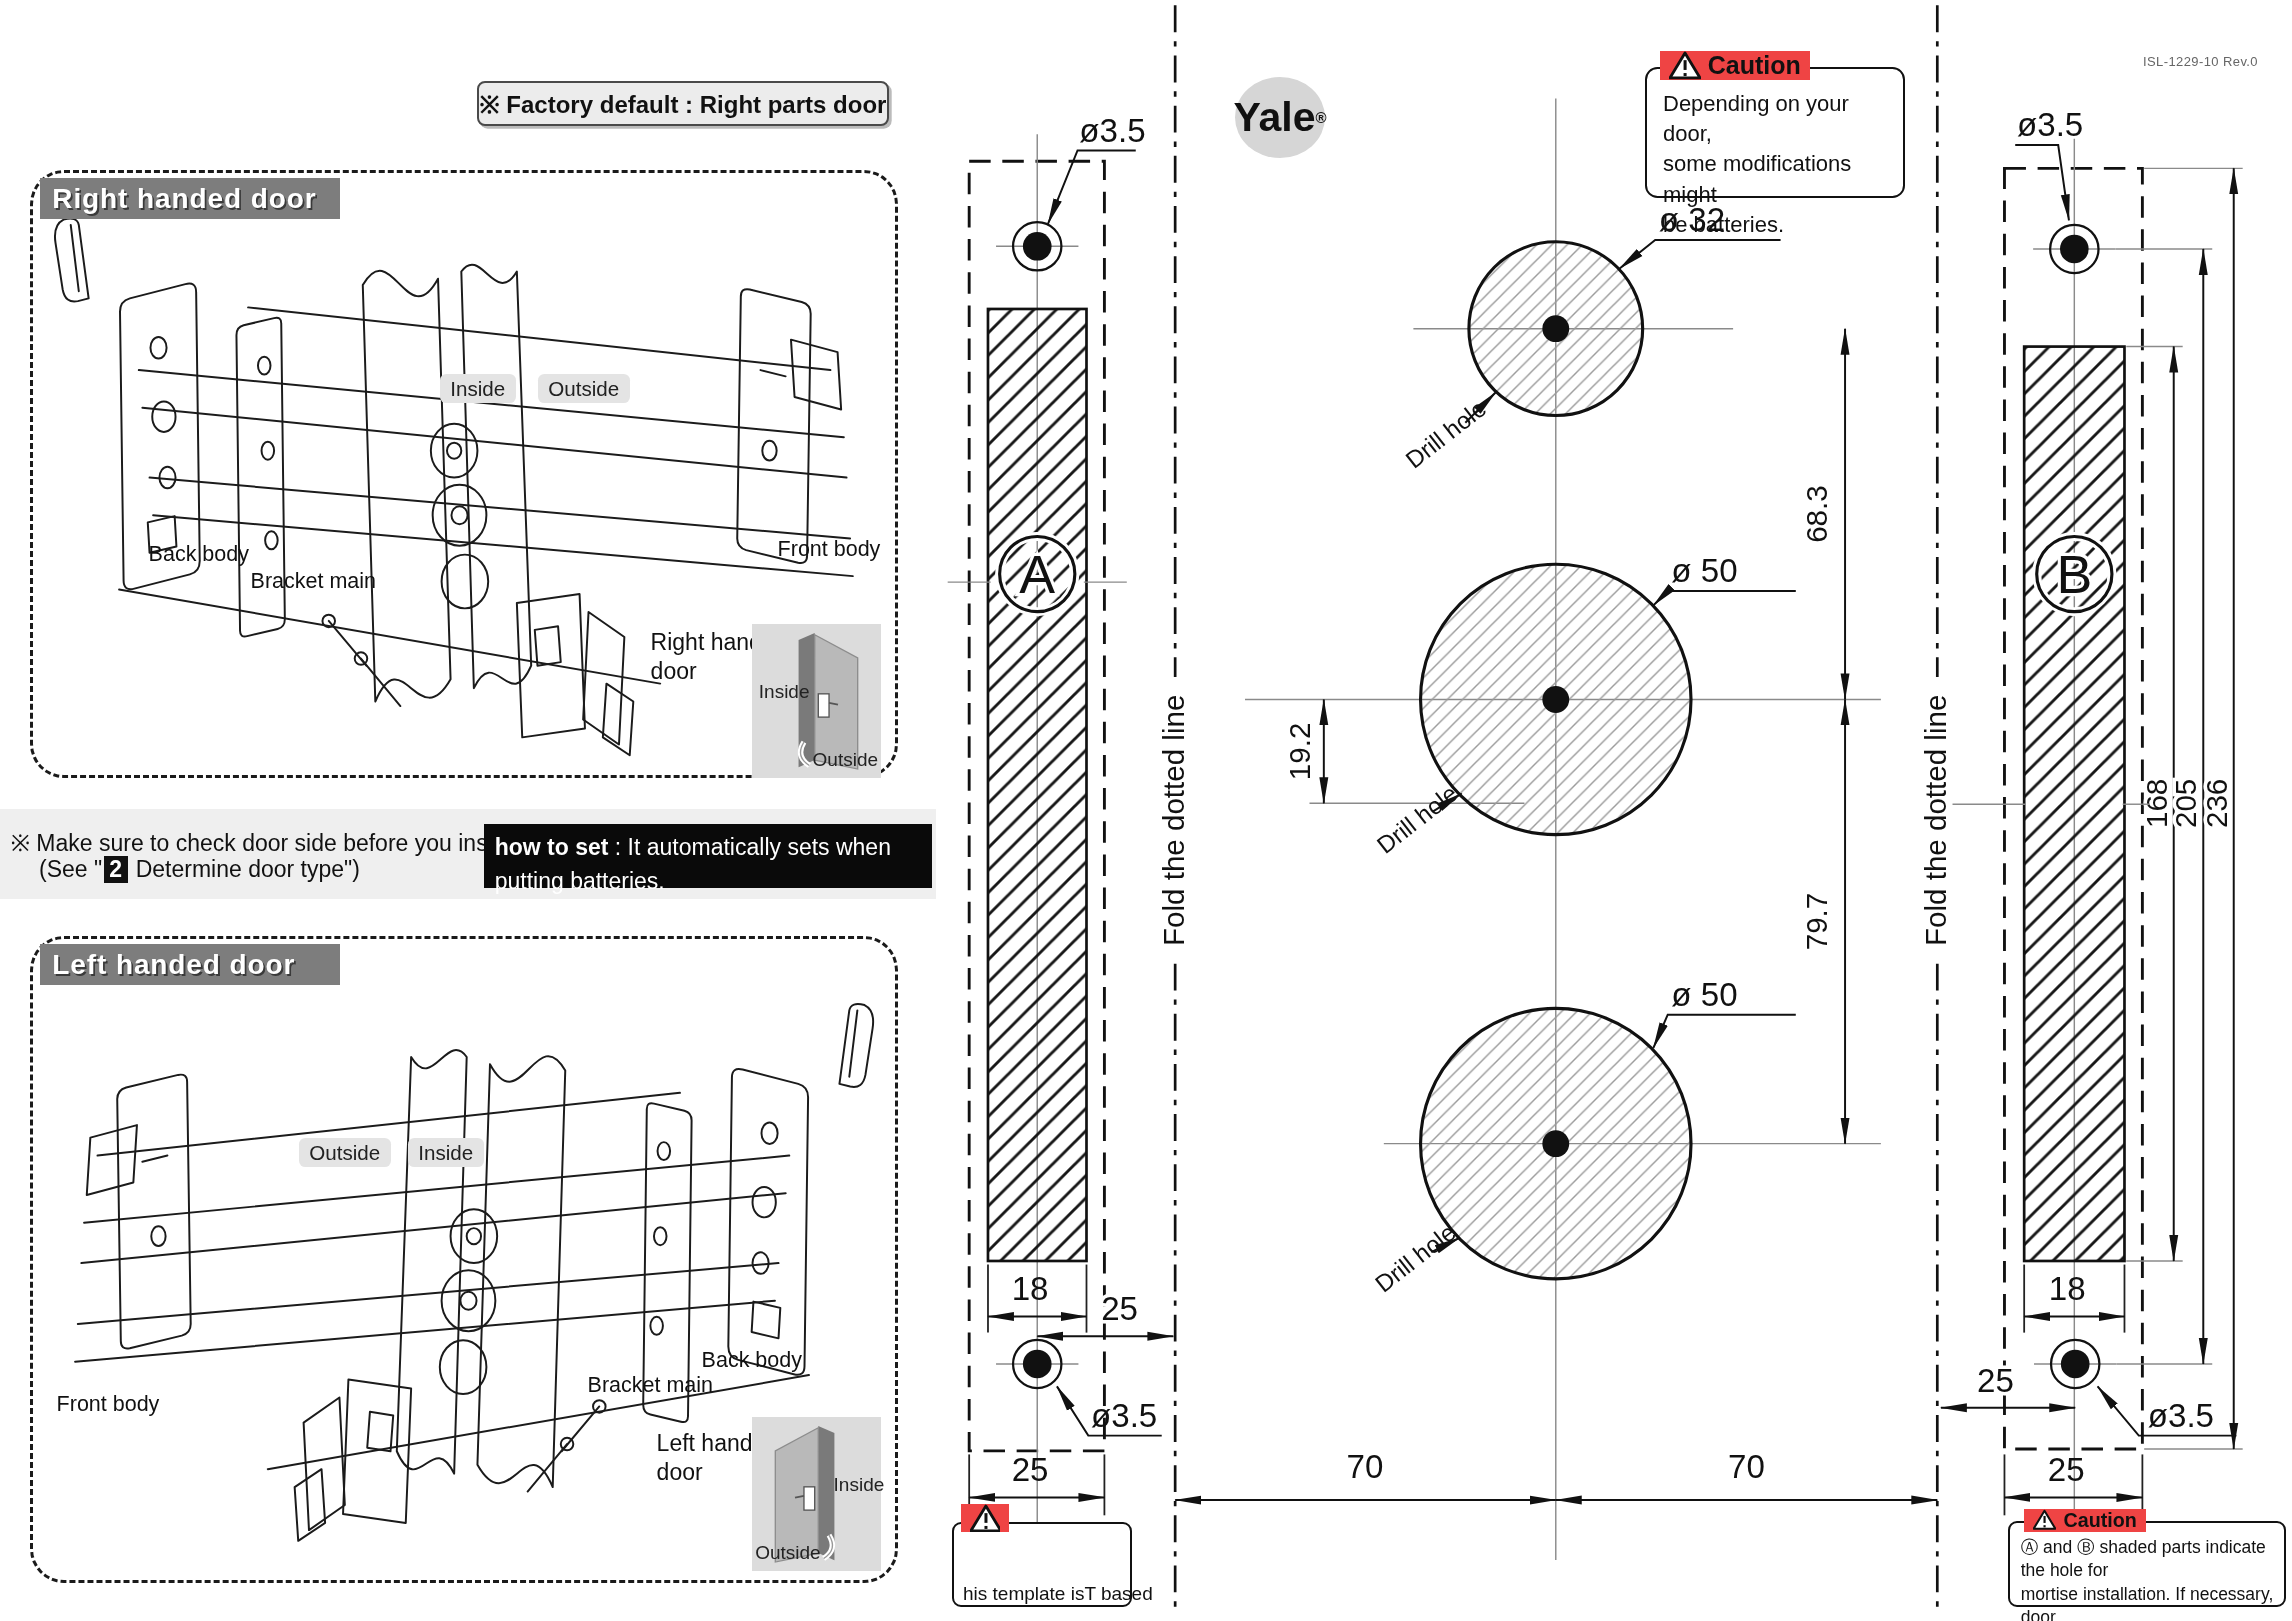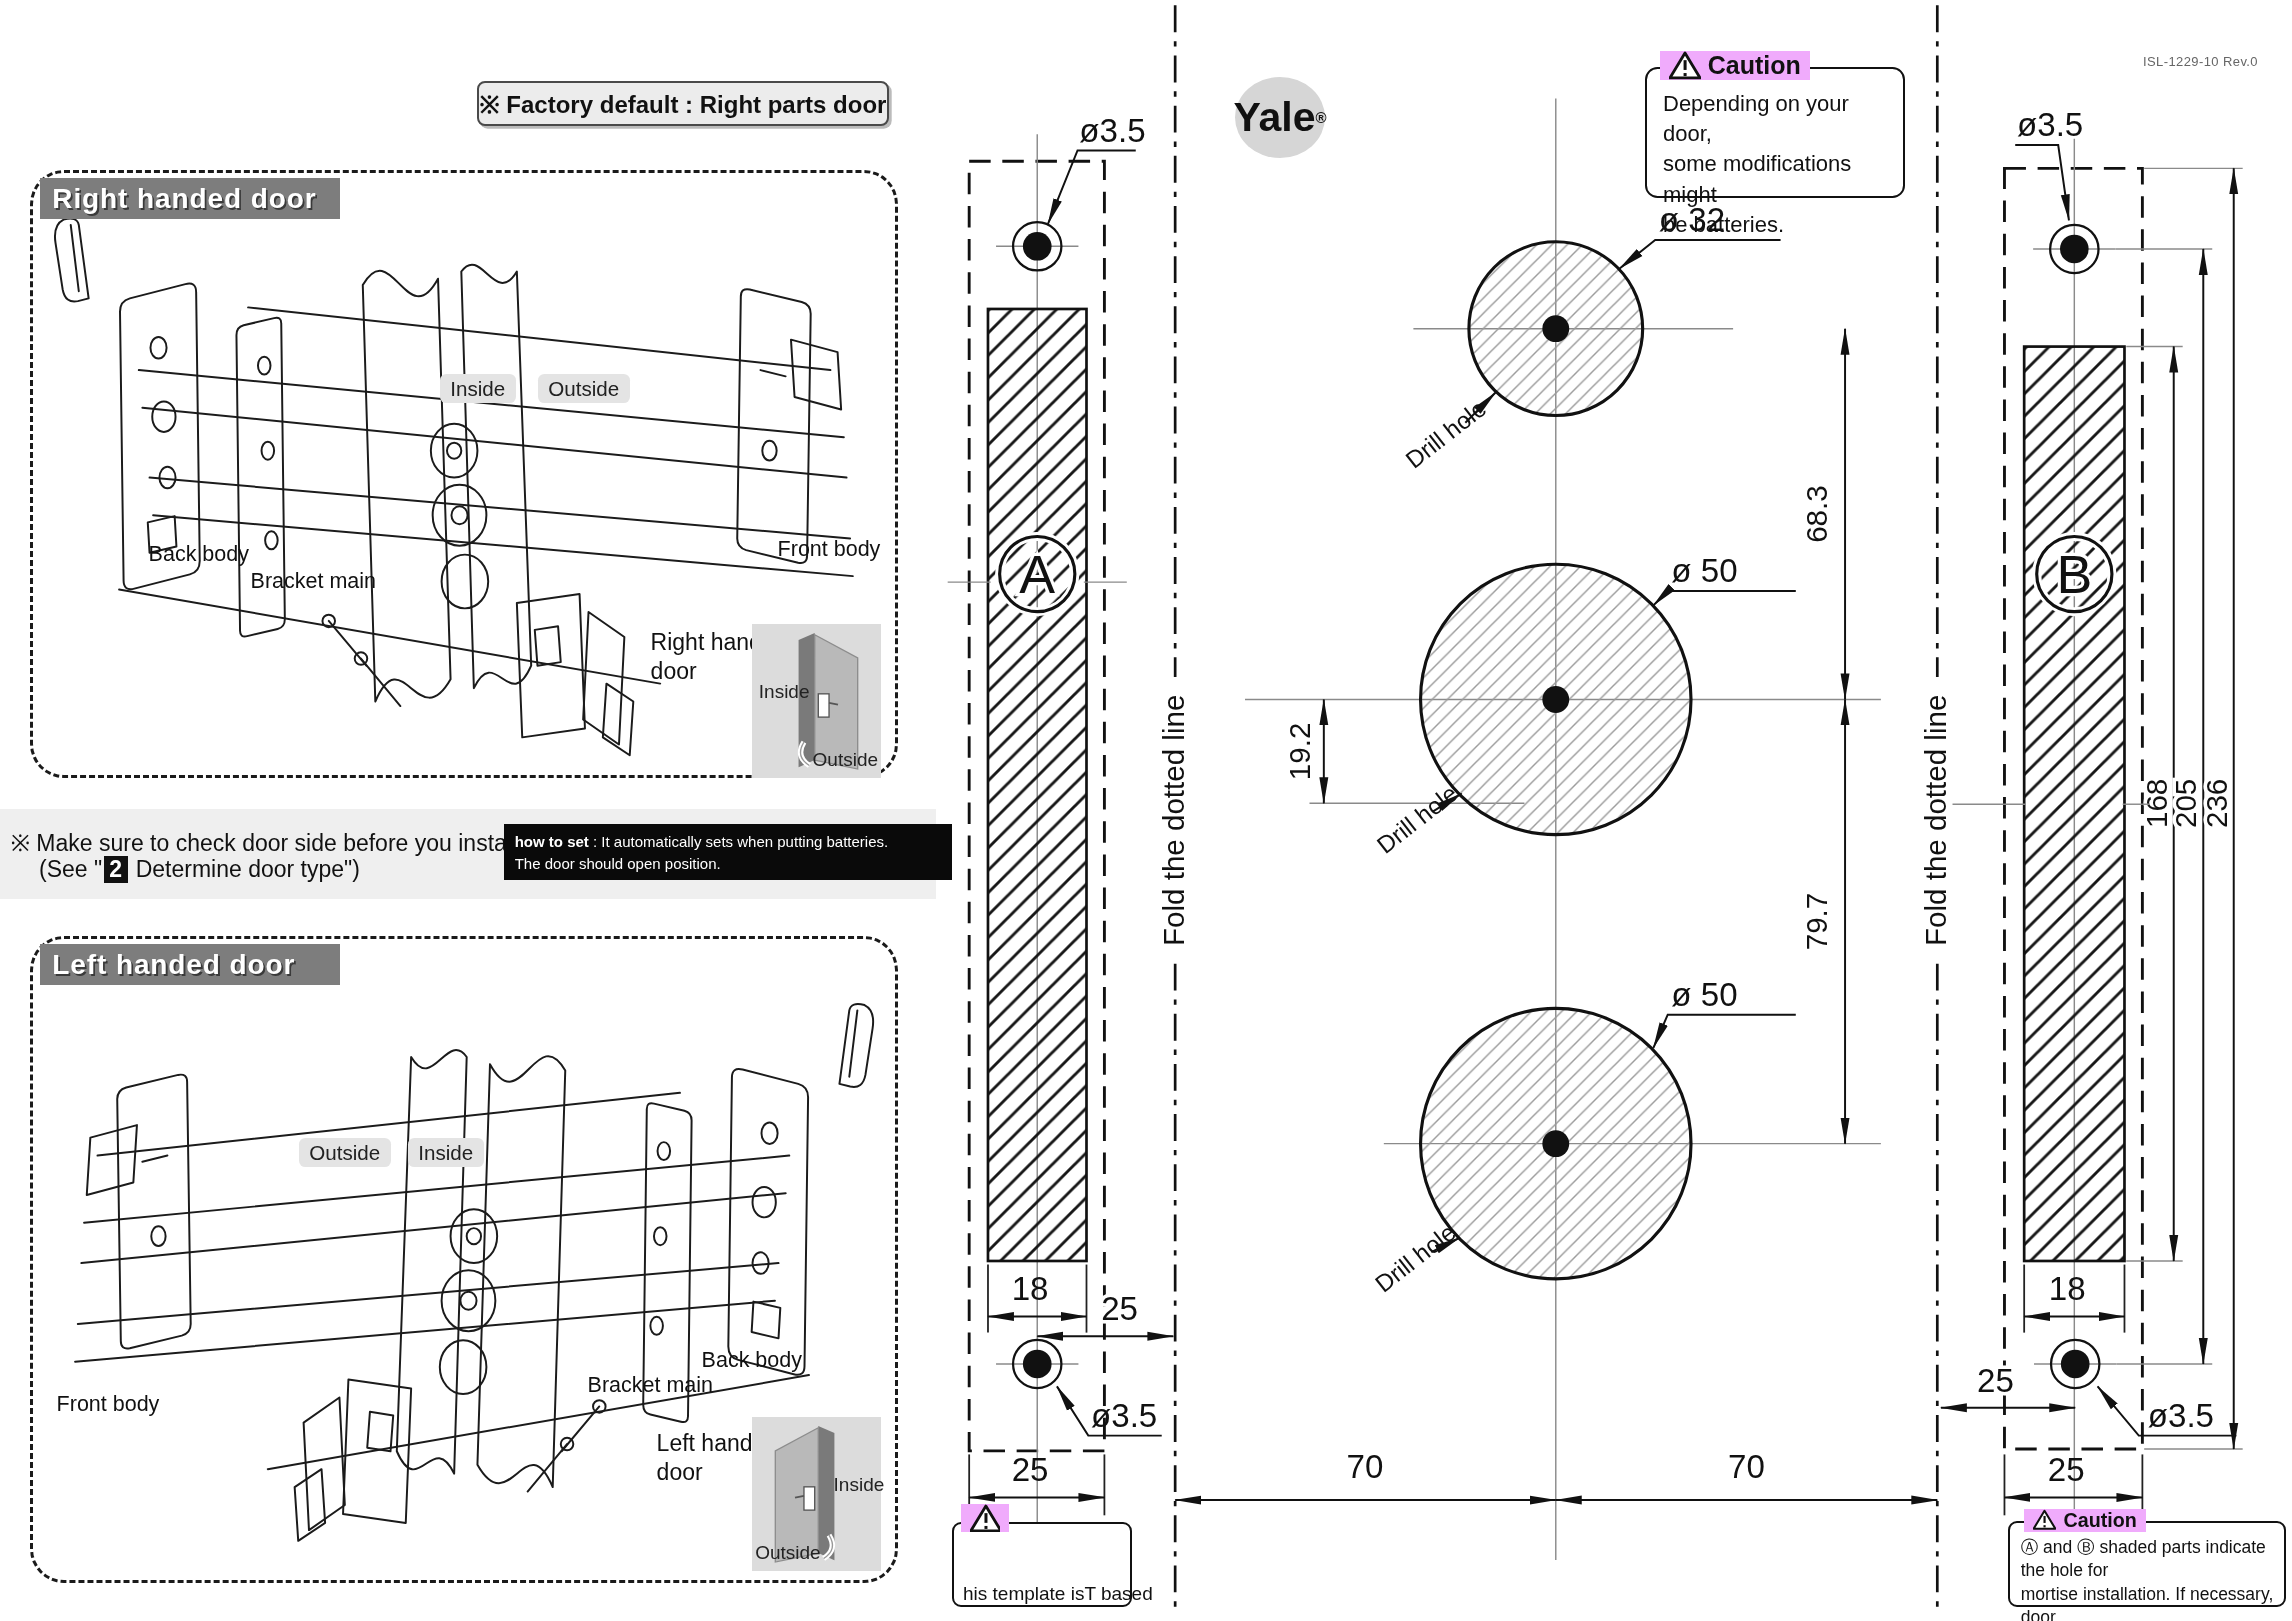--- a/index.html
+++ b/index.html
@@ -23,30 +23,30 @@
   .plabel{font-size:21.5px;color:#111;}
   .caption{font-size:23px;color:#111;line-height:1.25;}
   .inset{background:#dcdcdc;}
   .inset-label{font-size:19px;color:#222;}
   .expl{position:absolute;left:0;top:0;width:100%;height:100%;}
   
   #notesband{left:0px;top:809px;width:936px;height:90px;background:#efefef;}
   #note1{left:10.7px;top:826px;font-size:23px;}
   #note2{left:39px;top:856px;font-size:23px;}
   .stepbox{display:inline-block;background:#111;color:#fff;font-weight:bold;padding:0 5.4px;margin:0 1.8px;}
-  #howto{left:504px;top:824px;width:448px;height:56px;background:#0a0a0a;color:#fff;
-         font-size:15px;line-height:1.45;padding:7.2px 10.7px;box-sizing:border-box;}
+  #howto{left:484px;top:824px;width:448px;height:64px;background:#0a0a0a;color:#fff;
+         font-size:23px;line-height:1.45;padding:7.2px 10.7px;box-sizing:border-box;}
   
   #yale{left:1235px;top:77px;width:90px;height:81px;border-radius:50%;background:#d6d6d6;
         display:flex;align-items:center;justify-content:center;font-size:41px;font-weight:bold;}
   #yale sup{font-size:15px;vertical-align:25px;}
   .cautionbox{border:2.7px solid #111;border-radius:12.5px;background:#fff;}
   #cautTop{left:1645px;top:67px;width:256px;height:127px;}
   #cautTop .ct-text{position:absolute;left:16px;top:19.7px;font-size:22px;line-height:1.38;}
-  .caut-title{position:absolute;display:flex;align-items:center;gap:7.2px;background:#f0abfc;padding:0 9px;font-weight:bold;}
+  .caut-title{position:absolute;display:flex;align-items:center;gap:7.2px;background:#ef4444;padding:0 9px;font-weight:bold;}
   #cautTop .caut-title{left:12.5px;top:-18px;font-size:25px;}
   #cautB{left:2008px;top:1521px;width:274px;height:82px;border-width:2.2px;border-radius:9px;}
   #cautB .caut-title{left:14.3px;top:-14.3px;font-size:19.7px;}
   #cautB .ct-text{position:absolute;left:10.7px;top:12.5px;font-size:17.5px;line-height:1.35;}
   #cautA{left:952px;top:1522px;width:176px;height:81px;border-width:2.2px;border-radius:9px;}
   #cautA .caut-title{left:7.2px;top:-19.7px;font-size:19.7px;}
   #cautA .ct-text{position:absolute;left:9px;top:9px;font-size:19px;line-height:1.3;white-space:pre;}
   
   #tech{left:0;top:0;width:2293px;height:1621px;pointer-events:none;}
   .fold{stroke:#111;stroke-width:3;stroke-dasharray:30 10 6 10;fill:none;}

